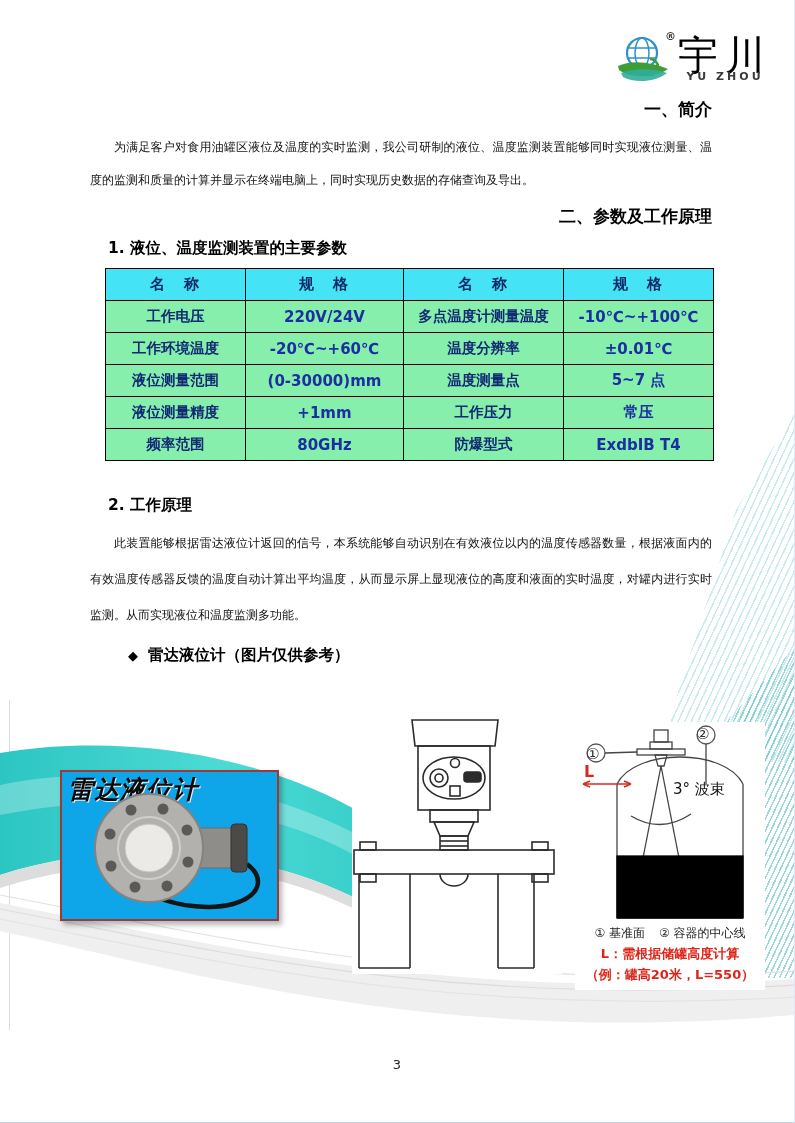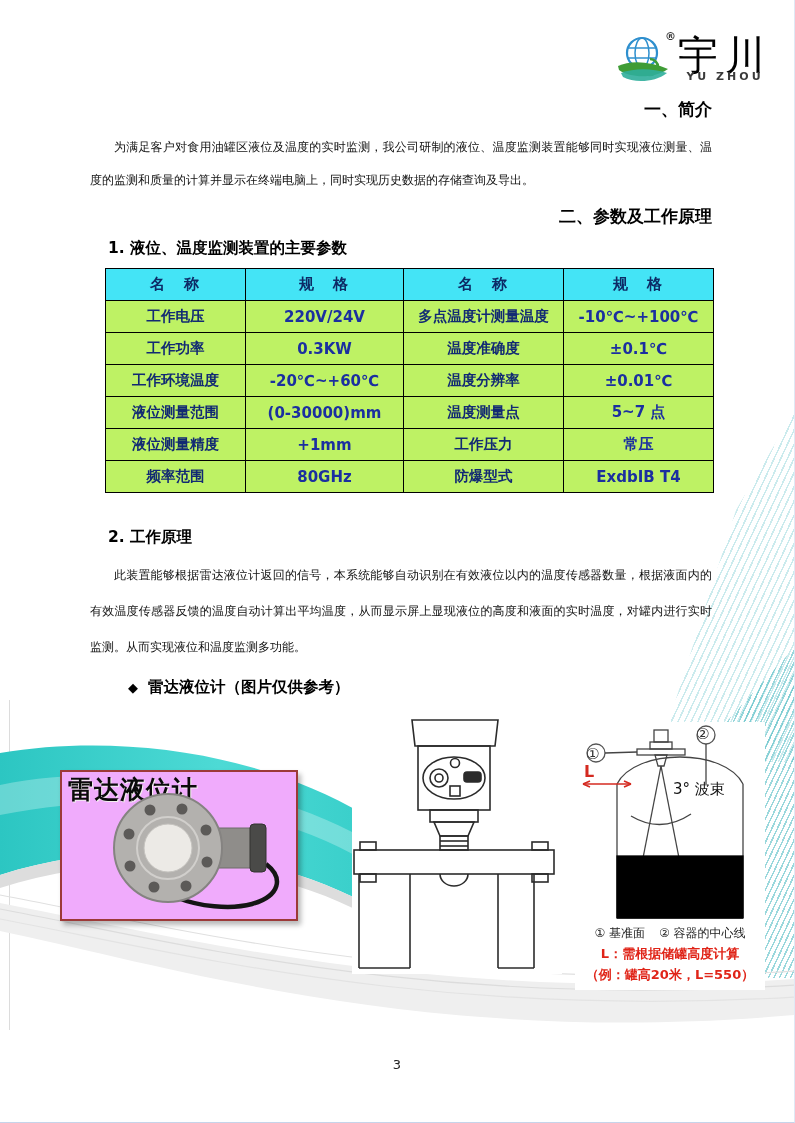--- a/index.html
+++ b/index.html
@@ -44,27 +44,27 @@
   .bullet-line { margin:12px 0 0 38px; font-size:15.5px; font-weight:bold; color:#000; }
   .bullet-ic { font-size:13px; margin-right:10px; }
   
   table.params { border-collapse:collapse; margin-left:15px; width:608px; table-layout:fixed;border-radius:25px; }
   .params col.c1{width:140px} .params col.c2{width:158px} .params col.c3{width:160px} .params col.c4{width:150px}
   .params th, .params td {
     border:1px solid #000; height:32px; text-align:center; vertical-align:middle;
     font-weight:bold; padding:1px 2px; overflow:hidden; white-space:nowrap;
   }
   .params th { background:#44e4f6; color:#0d2b66; font-size:15px; letter-spacing:2px; }
-  .params td { background:#bef264; }
+  .params td { background:#86efac; }
   .params td.lbl { color:#122a73; font-size:14.5px; }
   .params td.val { color:#1b2fa0; font-size:15px; }
   
   .fig-photo {
-    position:absolute; left:60px; top:770px; width:238px; height:151px;
-    background:#f0abfc; border:2px solid #9c3a38; box-shadow:3px 4px 5px rgba(0,0,0,0.28);
+    position:absolute; left:60px; top:770px; width:219px; height:151px;
+    background:#0ea5e9; border:2px solid #9c3a38; box-shadow:3px 4px 5px rgba(0,0,0,0.28);font-style:italic;
   }
   .photo-label { position:absolute; left:6px; top:1px; font-size:25px; font-weight:bold; color:#0a0a0a;
     text-shadow:1px 1px 0 #f2f0ee; letter-spacing:1px; }
   .photo-svg { position:absolute; right:2px; top:14px; }
   .fig-drawing { position:absolute; left:352px; top:716px; width:210px; height:258px; background:#fff; }
   .fig-diagram { position:absolute; left:575px; top:722px; width:190px; height:268px; background:#fff; }
   .diag-callout1 { position:absolute; left:11px; top:23px; font-size:15px; color:#333; }
   .diag-callout2 { position:absolute; left:121px; top:3px; font-size:15px; color:#333; }
   .diag-l { position:absolute; left:9px; top:40px; font-size:16px; font-weight:bold; color:#d42a20; }
   .diag-beam { position:absolute; left:90px; top:58px; font-size:15px; color:#111;margin-left:8px; }
@@ -143,26 +143,20 @@
         <th>名　称</th>
         <th>规　格</th>
         <th>名　称</th>
         <th>规　格</th>
       </tr>
       <tr>
         <td class="lbl">工作电压</td>
         <td class="val">220V/24V</td>
         <td class="lbl">多点温度计测量温度</td>
         <td class="val">-10℃~+100℃</td>
-      </tr>
-      <tr>
-        <td class="lbl">工作功率</td>
-        <td class="val">0.3KW</td>
-        <td class="lbl">温度准确度</td>
-        <td class="val">±0.1℃</td>
       </tr>
       <tr>
         <td class="lbl">工作环境温度</td>
         <td class="val">-20℃~+60℃</td>
         <td class="lbl">温度分辨率</td>
         <td class="val">±0.01℃</td>
       </tr>
       <tr>
         <td class="lbl">液位测量范围</td>
         <td class="val">(0-30000)mm</td>

